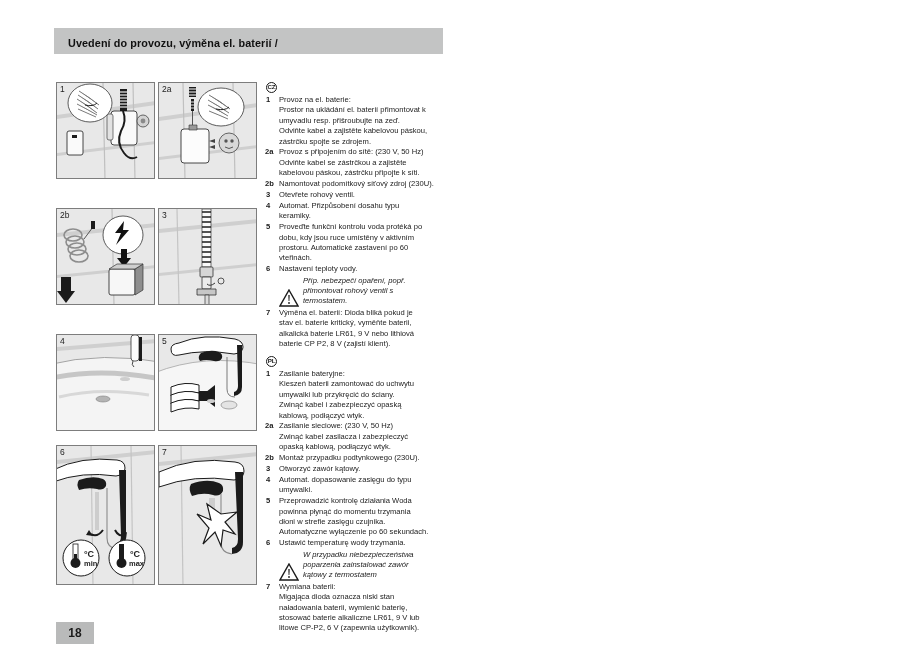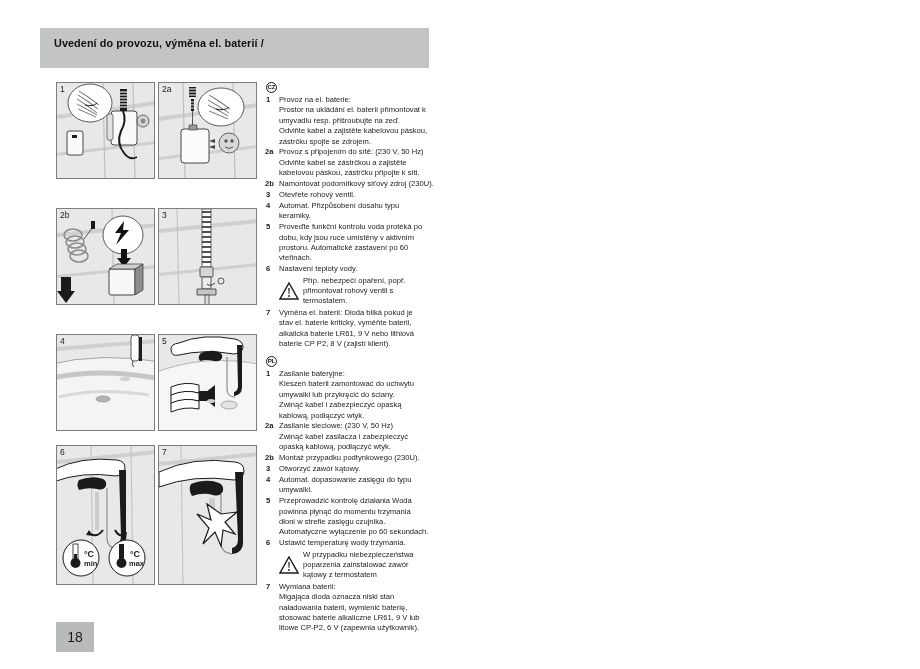--- a/index.html
+++ b/index.html
@@ -16,36 +16,36 @@
   
   .txtcol{position:absolute;font-size:7.6px;line-height:1.37;}
   .lang{width:11px;height:11px;border:1px solid #1b1b1b;border-radius:50%;
         font-size:6.2px;font-weight:bold;display:inline-flex;align-items:center;justify-content:center;
         line-height:1;margin-bottom:2px;letter-spacing:-.2px;box-sizing:border-box;}
   .bld{font-weight:normal;margin-top:20px;}
   ol.steps{list-style:none;margin:0;padding:0;}
   ol.steps li{position:relative;padding-left:13px;margin-bottom:.5px;}
   ol.steps li .mk{position:absolute;left:0;top:0;font-weight:bold;font-size:7.6px;}
   ol.steps li .mk.wide{left:-1px;}
-  .warn{display:flex;gap:4px;align-items:center;margin:1px 0 1px 13px;}
+  .warn{display:flex;gap:4px;align-items:flex-end;margin:1px 0 1px 13px;font-style:italic;}
   .tri{flex:0 0 auto;width:20px;height:18px;}
   .warntxt{flex:1;}
   
-  .pgno{position:absolute;background:#b9baba;color:#1b1b1b;font-size:14px;font-weight:normal;
-        width:38px;height:30px;display:flex;align-items:center;justify-content:center;}
+  .pgno{position:absolute;background:#b9baba;color:#1b1b1b;font-size:12px;font-weight:bold;
+        width:38px;height:22px;display:flex;align-items:center;justify-content:center;}
   .gutter{position:absolute;left:459px;top:0;width:2px;height:669px;background:#fff;}
 </style>
 </head>
 <body>
 
 <div class="page">
 
   <div class="leaf">
 
-    <div class="hdr" style="left:40px;top:28px;width:389px;height:40px;">
+    <div class="hdr" style="left:54px;top:28px;width:389px;height:26px;">
       <span>Uvedení do provozu, výměna el. baterií /</span>
     </div>
 
     <div class="pic" style="left:56px;top:82px;width:99px;height:97px;">
       <span class="num">1</span>
       <svg width="99" height="97" viewBox="0 0 99 97">
         <rect width="99" height="97" fill="#e8e8e8"></rect>
         <path d="M0 32 L99 18 L99 22 L0 36 Z" fill="#cfcfcf"></path>
         <path d="M0 70 L99 58 L99 61 L0 73 Z" fill="#cfcfcf"></path>
         <path d="M46 0 L48 97" stroke="#c0c0c0" stroke-width="1.2" fill="none"></path>

